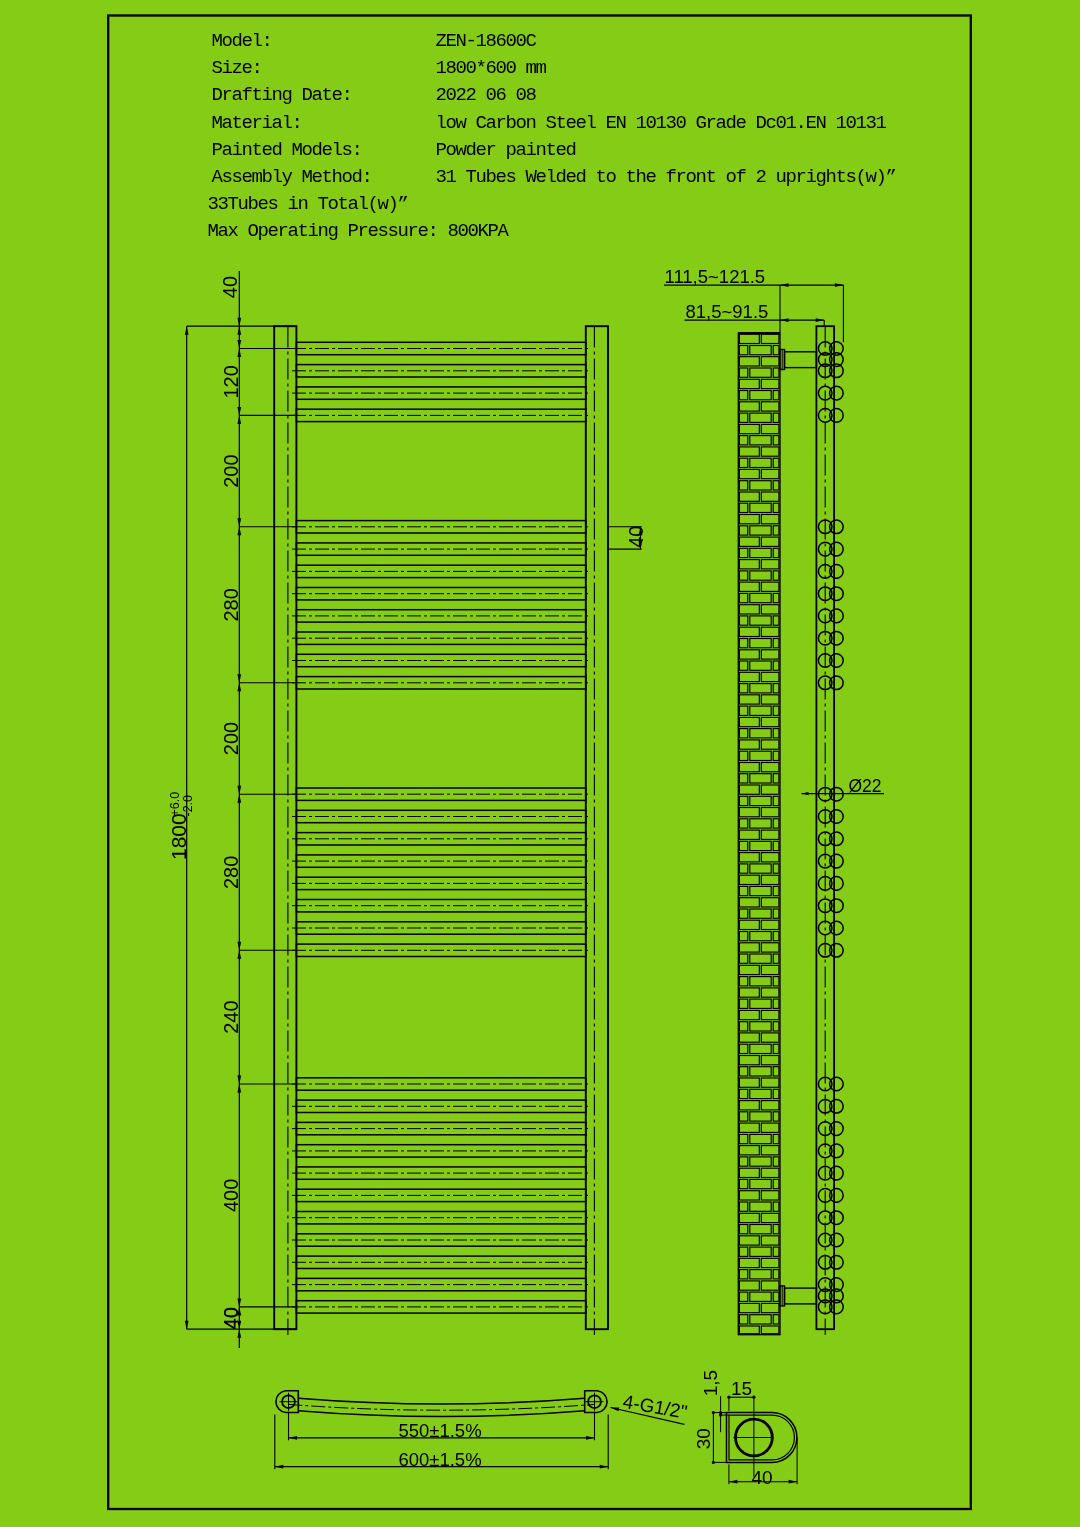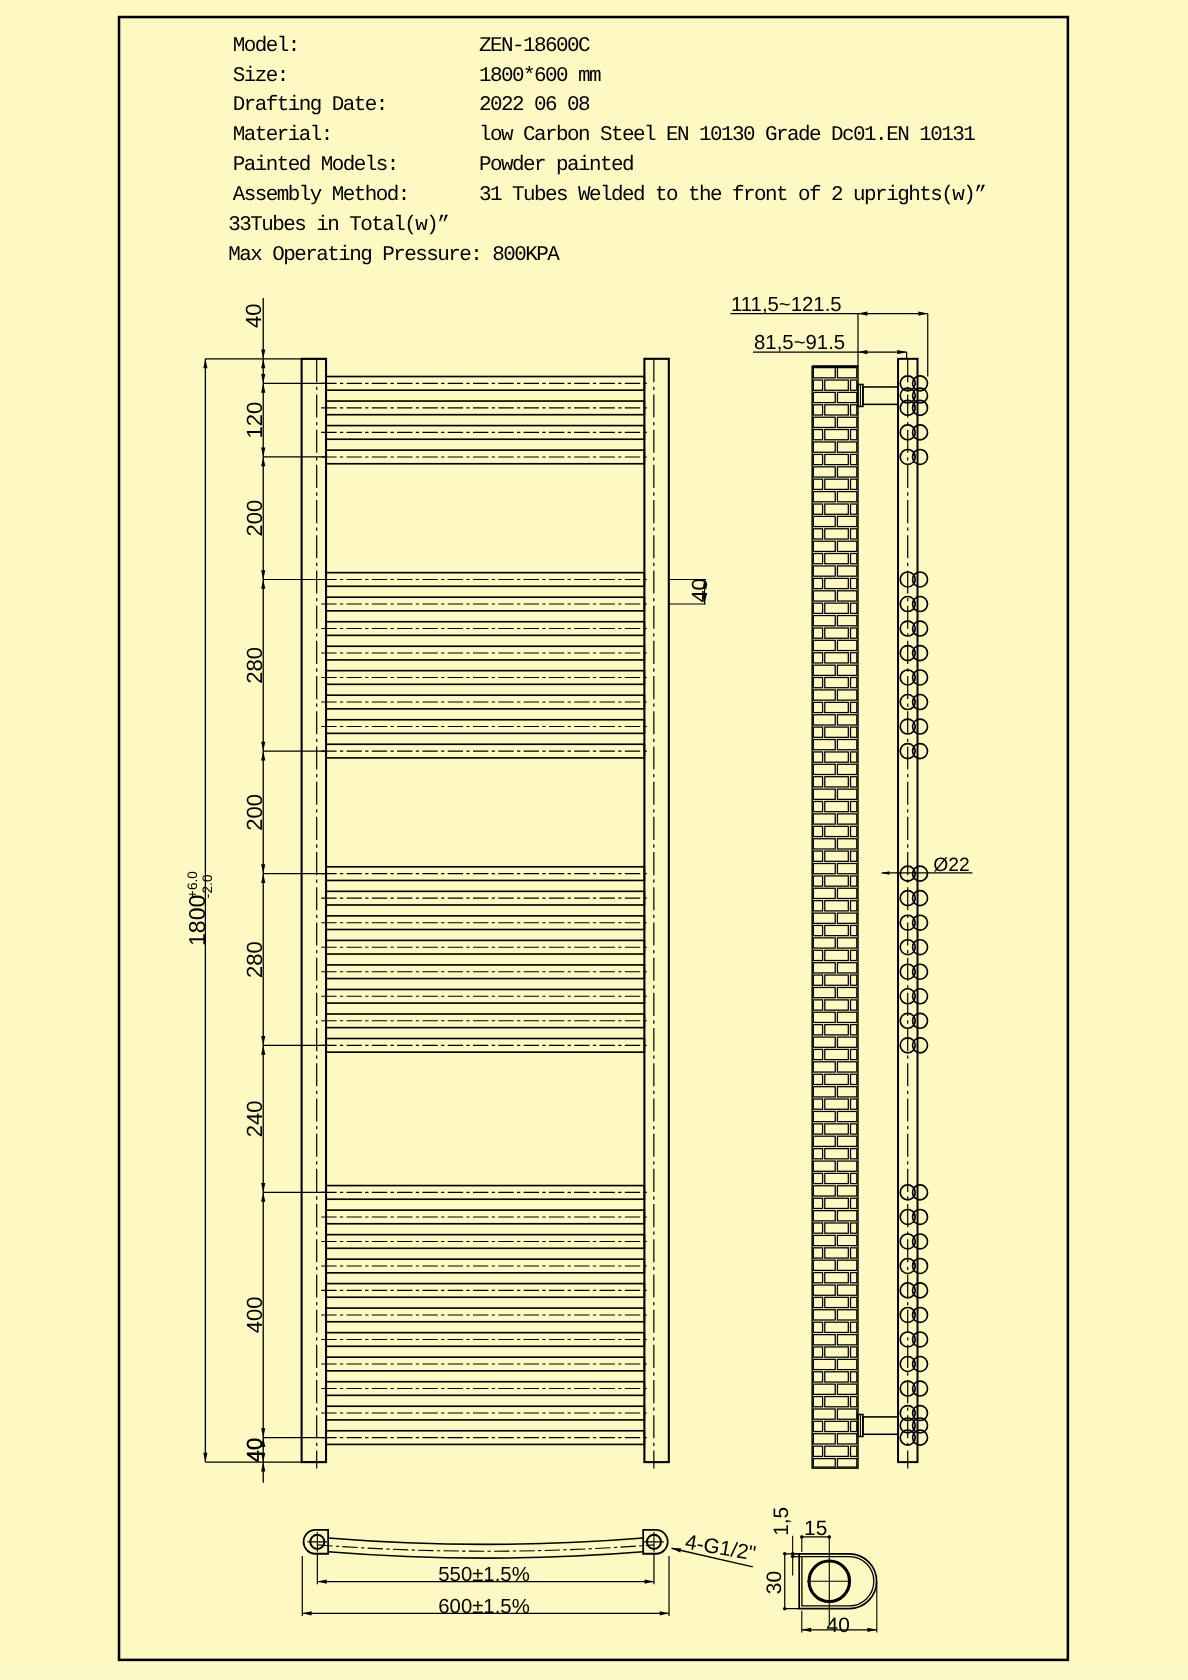--- a/index.html
+++ b/index.html
@@ -1,15 +1,15 @@
 <!DOCTYPE html>
 <html><head><meta charset="utf-8">
 <style>
 html,body{margin:0;padding:0;background:#fff;}
-#sheet{position:relative;width:1080px;height:1527px;background:#fef9c3;overflow:hidden;}
+#sheet{position:relative;width:1080px;height:1527px;background:#84cc16;overflow:hidden;}
 </style></head>
 <body>
 <div id="sheet">
 <svg width="1080" height="1527" viewBox="0 0 1080 1527">
 
 <rect x="108.2" y="15.5" width="862.6" height="1493.5" fill="none" stroke="#000" stroke-width="2.3"></rect>
 
 <text x="211.5" y="46.0" font-family="Liberation Mono, sans-serif" font-size="19" fill="#000" text-anchor="start" letter-spacing="-1.4">Model:</text>
 <text x="435.5" y="46.0" font-family="Liberation Mono, sans-serif" font-size="19" fill="#000" text-anchor="start" letter-spacing="-1.4">ZEN-18600C</text>
 <text x="211.5" y="73.2" font-family="Liberation Mono, sans-serif" font-size="19" fill="#000" text-anchor="start" letter-spacing="-1.4">Size:</text>

